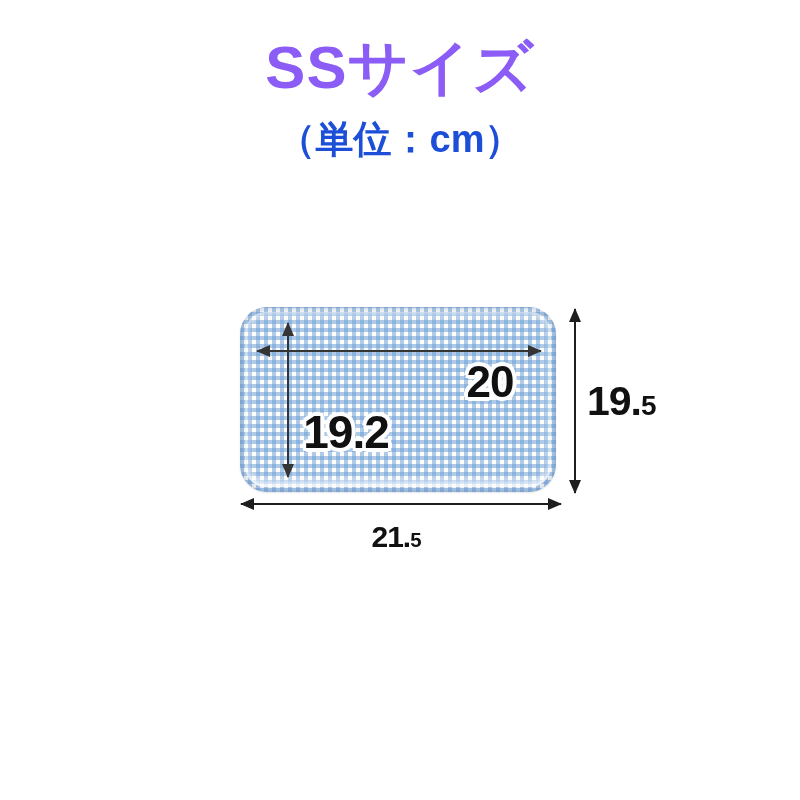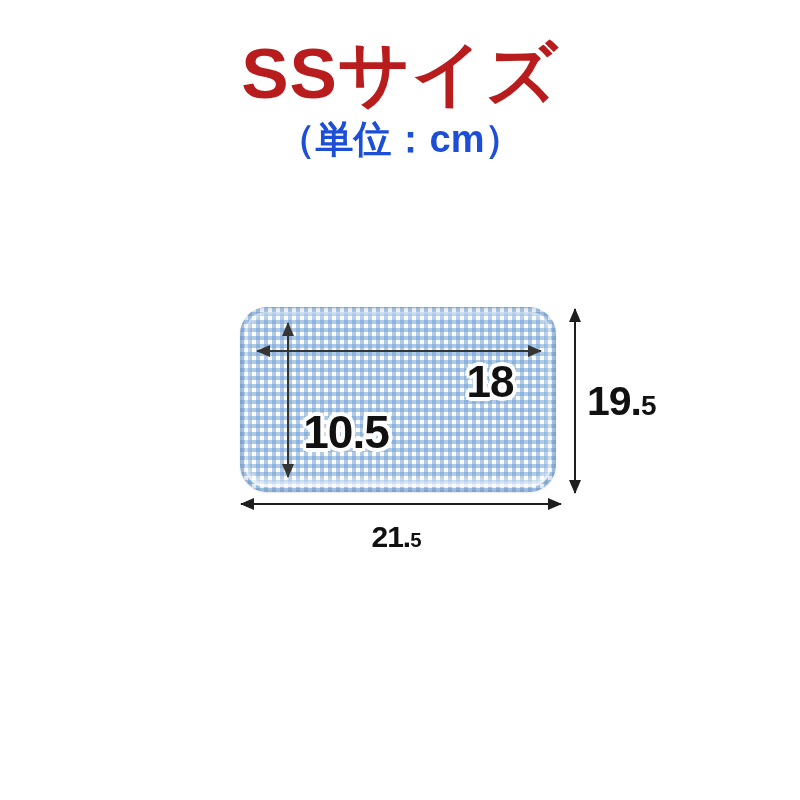--- a/index.html
+++ b/index.html
@@ -17,25 +17,25 @@
     color: #111111;
   }
 
   
   .title {
     position: absolute;
     left: 0; right: 0;
     top: 38px;
     margin: 0;
     text-align: center;
-    font-size: 71px;
+    font-size: 60px;
     line-height: 1;
     font-weight: 900;
     letter-spacing: 1px;
-    color: #b91c1c;
+    color: #8b5cf6;
   }
   .subtitle {
     position: absolute;
     left: 0; right: 0;
     top: 117px;
     text-align: center;
     font-size: 38px;
     line-height: 1.2;
     font-weight: 800;
     color: #1d4ed8;
@@ -157,21 +157,21 @@
   <div class="tray"></div>
 
   <div class="arrow-h" style="left:257px; top:350px; width:284px;"></div>
 
   <div class="arrow-v" style="left:287px; top:323px; height:154px;"></div>
 
   <div class="arrow-v arrow-outer" style="left:574px; top:309px; height:184px;"></div>
 
   <div class="arrow-h arrow-outer" style="left:241px; top:503px; width:320px;"></div>
 
-  <div class="dim dim-center halo dim-inner-width">18</div>
+  <div class="dim dim-center halo dim-inner-width">20</div>
 
-  <div class="dim dim-center halo dim-inner-depth">10.5</div>
+  <div class="dim dim-center halo dim-inner-depth">19.2</div>
 
   <div class="dim dim-vcenter dim-outer-depth"><span>19.</span><span class="frac-small">5</span></div>
 
   <div class="dim dim-center dim-outer-width"><span>21.</span><span class="frac-small">5</span></div>
 
 </div>
 
 </body></html>

